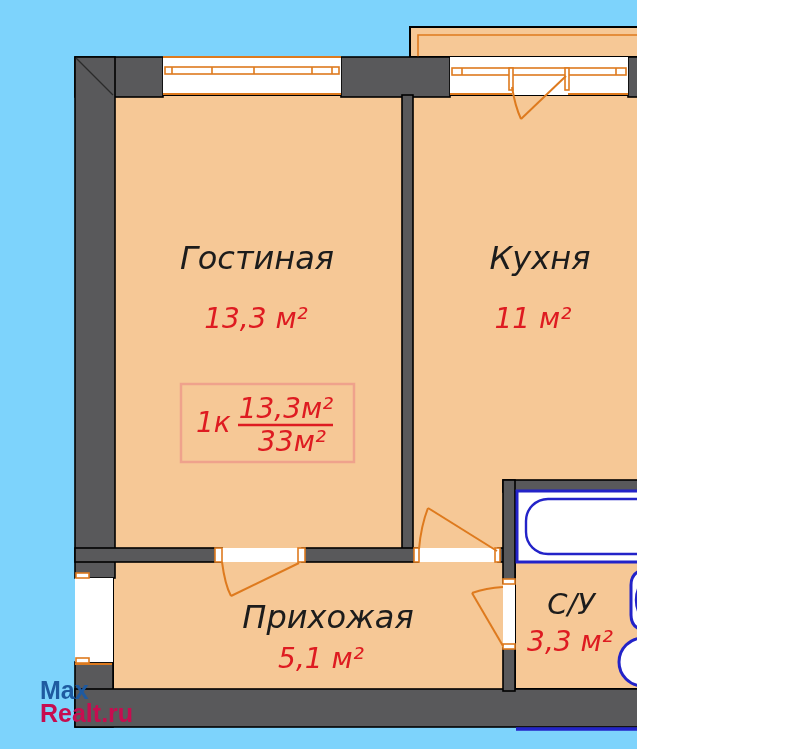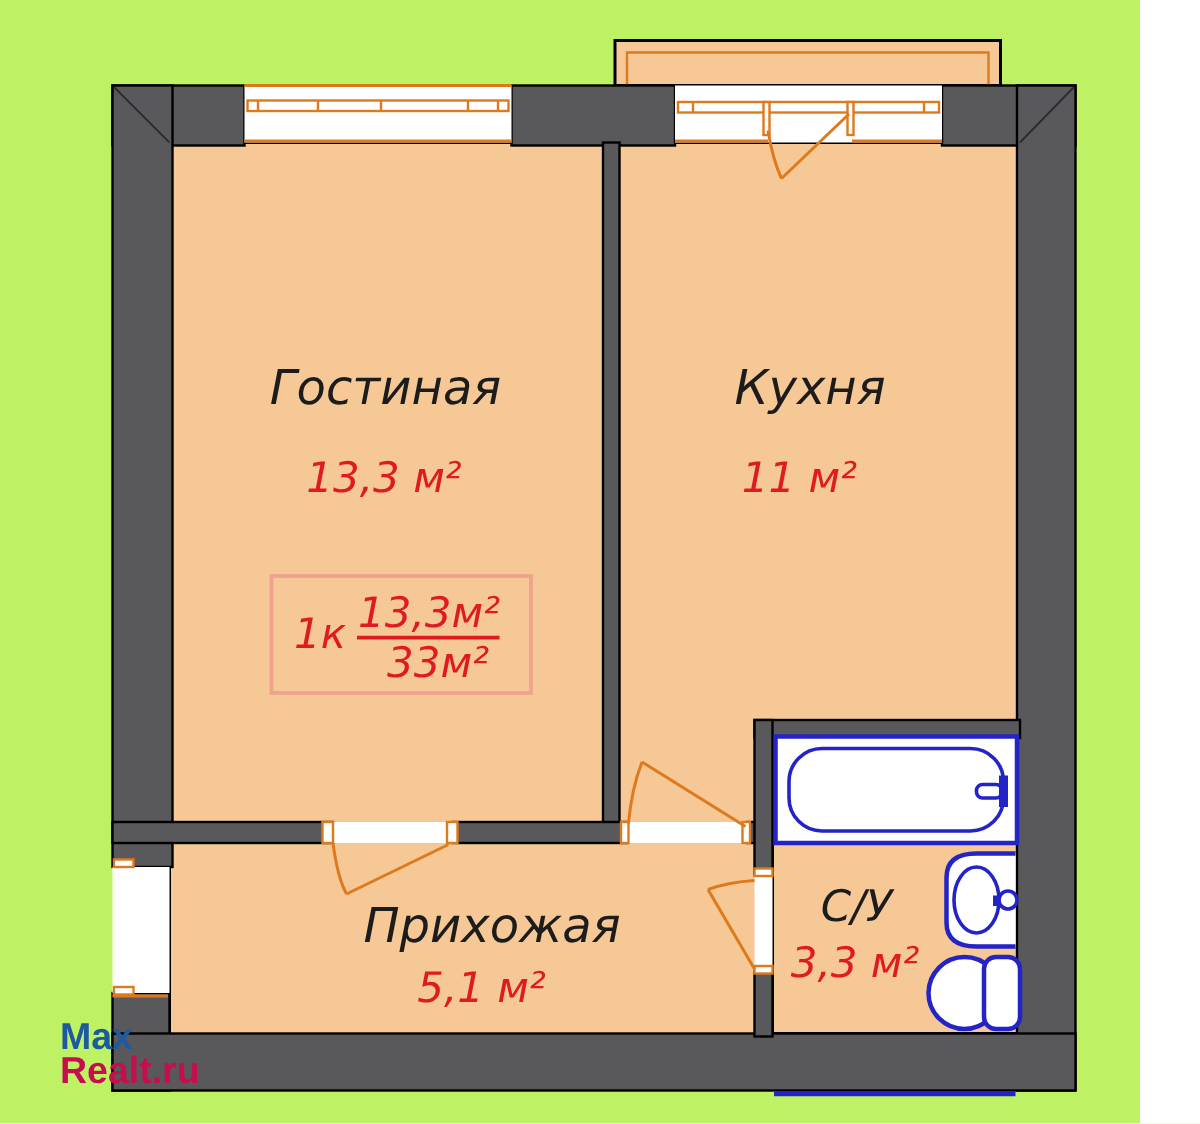--- a/index.html
+++ b/index.html
@@ -1,16 +1,16 @@
 <!DOCTYPE html>
 <html style="--wall: #59595B; --floor: #F6C896; --joinery: #DE7A1E; --fixture: #2323C8; --area-red: #DE1B21; --label-dark: #1C1C1C; --box-border: #EFA28C; --wm-blue: #1E5AA0; --wm-red: #C60D50;"><head>
 <meta charset="utf-8">
 <style>
   html,body{margin:0;padding:0;background:#fff;}
-  .stage{position:relative;width:760px;height:749px;background:#bef264;overflow:hidden;}
+  .stage{position:relative;width:637px;height:749px;background:#7dd3fc;overflow:hidden;}
   svg{display:block;}
   .wall{fill:var(--wall);stroke:#000;stroke-width:1.6;}
   .floor{fill:var(--floor);stroke:#000;stroke-width:2;}
   .open{fill:#fff;stroke:none;}
   .jline{stroke:var(--joinery);stroke-width:2;fill:none;}
   .jthin{stroke:var(--joinery);stroke-width:1.6;fill:none;}
   .jtick{fill:#fff;stroke:var(--joinery);stroke-width:1.6;}
   .band{fill:#fff;stroke:var(--joinery);stroke-width:1.6;}
   .miter{stroke:#2b2b2b;stroke-width:1.2;}
   .fix{fill:#fff;stroke:var(--fixture);stroke-width:3;}

